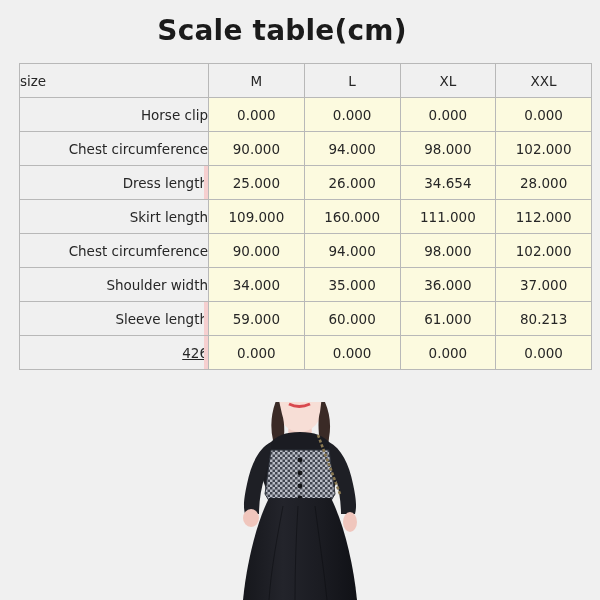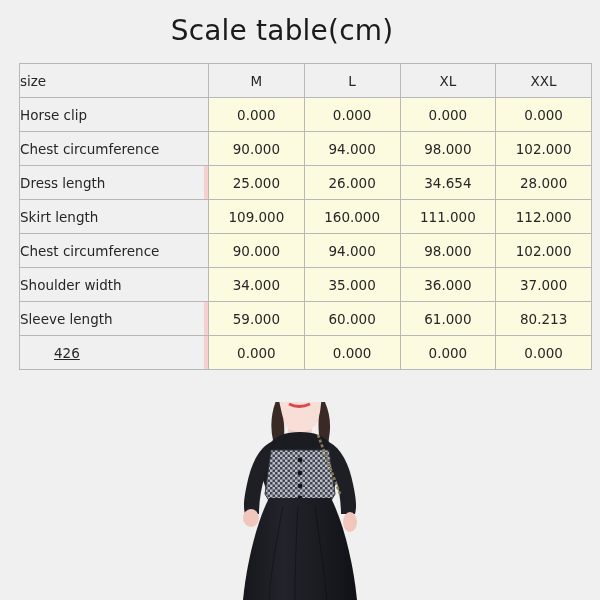--- a/index.html
+++ b/index.html
@@ -22,21 +22,21 @@
   }
 
   
   .title {
     position: absolute;
     left: 0;
     top: 14px;
     width: 564px;
     text-align: center;
     font-size: 28px;
-    font-weight: normal;
+    font-weight: bold;
     color: #1b1b1b;
     letter-spacing: 0.2px;
     font-family: "DejaVu Sans", sans-serif;
   }
 
   
   .table-wrap {
     position: absolute;
     left: 19px;
     top: 63px;
@@ -75,21 +75,21 @@
   th.hd-size {
     text-align: center;
     font-size: 12px;
     color: #3a3a3a;
     font-weight: normal;
   }
 
   
   td.lbl {
     background: #f0f0f0;
-    text-align: left;
+    text-align: right;
     padding-left: 12px;
     font-size: 14.5px;
     color: #1f1f1f;
     position: relative;
   }
   td.lbl.indent {
     padding-left: 34px;
     font-size: 13.5px;
     text-decoration: underline;
   }

